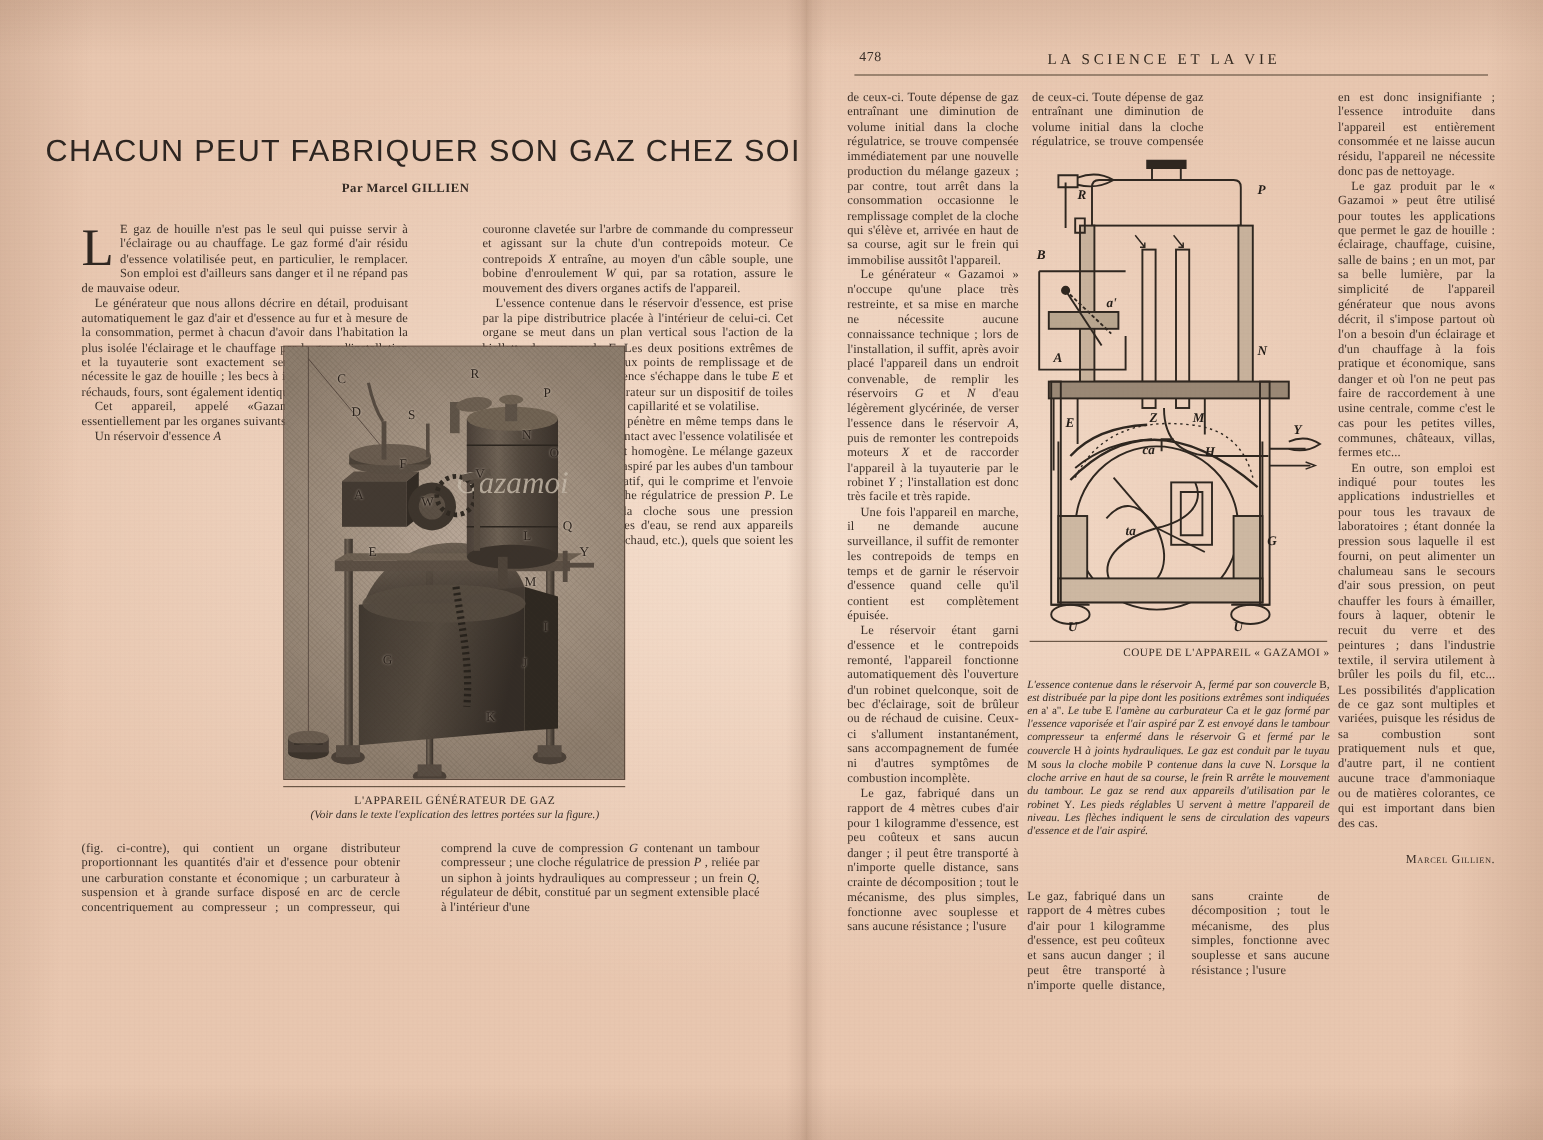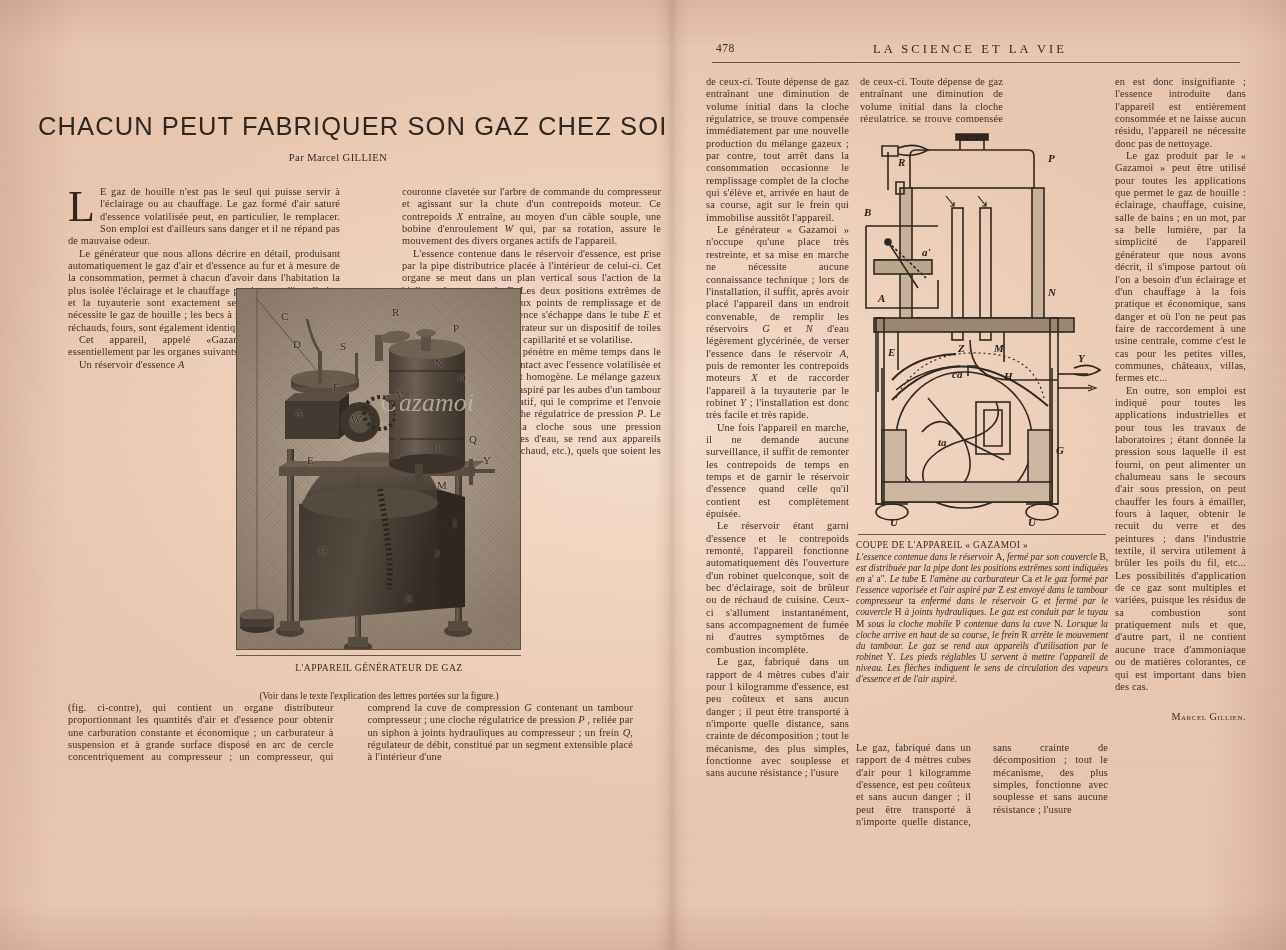--- a/index.html
+++ b/index.html
@@ -76,21 +76,21 @@
     color: #2e2621;
     white-space: nowrap;
     font-family: "Liberation Sans", sans-serif;
     font-weight: 400;
   }
   #article-byline {
     position: absolute;
     left: 0; top: 152px; width: 600px;
     text-align: center;
     font-size: 10.6px;
-    font-weight: normal;
+    font-weight: bold;
     color: #352b25;
     letter-spacing: .4px;
     font-family: "Liberation Serif", serif;
   }
 
   #lcol1 {
     position: absolute;
     left: 30px; top: 186px; width: 272px;
   }
   #lcol1-lower {
@@ -149,24 +149,25 @@
     position: absolute;
     left: 190px; top: 662px; width: 302px;
     text-align: center;
     color: #362c25;
   }
   #photo-caption .cap-title {
     font-size: 9.6px;
     letter-spacing: .45px;
     font-variant: small-caps;
     display: block;
-    margin-bottom: 18px;
+    margin-bottom: 2px;
   }
   #photo-caption .cap-sub {
     font-size: 9.4px;
+    font-style: italic;
     line-height: 11.6px;
     display: block;
   }
 
   
   #right-page {
     position: absolute;
     left: 700px; top: 0; width: 552px; height: 943px;
   }
   #rp-folio {
@@ -216,25 +217,25 @@
     left: 158px; top: 534px; width: 248px; height: 1px;
     background: #6b5847;
   }
   #diagram-caption {
     position: absolute;
     left: 156px; top: 540px; width: 252px;
     color: #352b24;
   }
   #diagram-caption .dcap-title {
     display: block;
-    text-align: left;
+    text-align: right;
     font-size: 9.4px;
     font-variant: small-caps;
     letter-spacing: .4px;
-    margin-bottom: 2px;
+    margin-bottom: 16px;
   }
   #diagram-caption .dcap-body {
     display: block;
     font-size: 9.3px;
     font-style: italic;
     line-height: 11.1px;
     text-align: justify;
   }
   #rcol2-bottom {
     position: absolute;
@@ -254,21 +255,21 @@
 
 <div id="scan">
 
   <div id="left-page">
 
     <div id="article-title">CHACUN PEUT FABRIQUER SON GAZ CHEZ SOI</div>
     <div id="article-byline">Par Marcel GILLIEN</div>
 
     <div id="lcol1" class="body-col">
       <p class="noind">
-        <span class="dropcap">L</span><span>E gaz de houille n'est pas le seul qui puisse servir à l'éclairage ou au chauffage. Le gaz formé d'air saturé d'essence volatilisée peut, en particulier, le remplacer. Son emploi est d'ailleurs sans danger et il ne répand pas de mauvaise odeur.</span>
+        <span class="dropcap">L</span><span>E gaz de houille n'est pas le seul qui puisse servir à l'éclairage ou au chauffage. Le gaz formé d'air résidu d'essence volatilisée peut, en particulier, le remplacer. Son emploi est d'ailleurs sans danger et il ne répand pas de mauvaise odeur.</span>
       </p>
       <p><span>Le générateur que nous allons décrire en détail, produisant automatiquement le gaz d'air et d'essence au fur et à mesure de la consommation, permet à chacun d'avoir dans l'habitation la plus isolée l'éclairage et le chauffage par le gaz ; l'installation et la tuyauterie sont exactement semblables à celles que nécessite le gaz de houille ; les becs à incandescence, brûleurs, réchauds, fours, sont également identiques.</span></p>
       <p><span>Cet appareil, appelé «Gazamoi», est constitué essentiellement par les organes suivants :</span></p>
       <p><span>Un réservoir d'essence </span><i>A</i></p>
     </div>
 
     <div id="lcol1-lower" class="body-col">
       <p class="noind" style="column-count:2; column-gap:34px;">
         <span> (fig. ci-contre), qui contient un organe distributeur proportionnant les quantités d'air et d'essence pour obtenir une carburation constante et économique ; un carburateur à suspension et à grande surface disposé en arc de cercle concentriquement au compresseur ; un compresseur, qui comprend la cuve de compression </span><i>G</i><span> contenant un tambour compresseur ; une cloche régulatrice de pression </span><i>P</i><span> , reliée par un siphon à joints hydrauliques au compresseur ; un frein </span><i>Q</i><span>, régulateur de débit, constitué par un segment extensible placé à l'intérieur d'une</span>
       </p>

